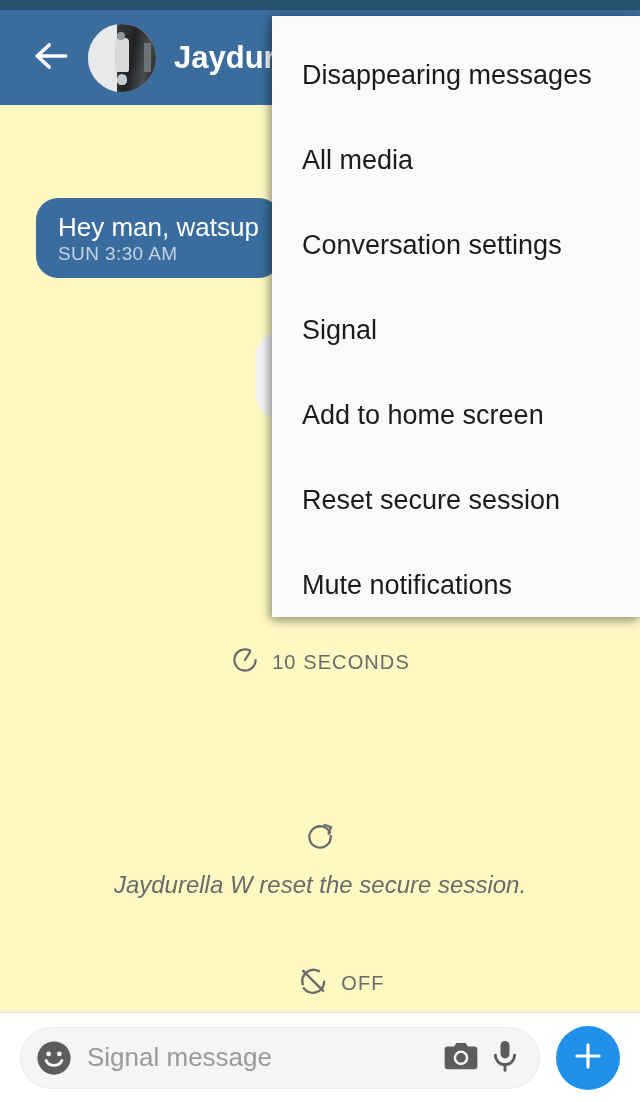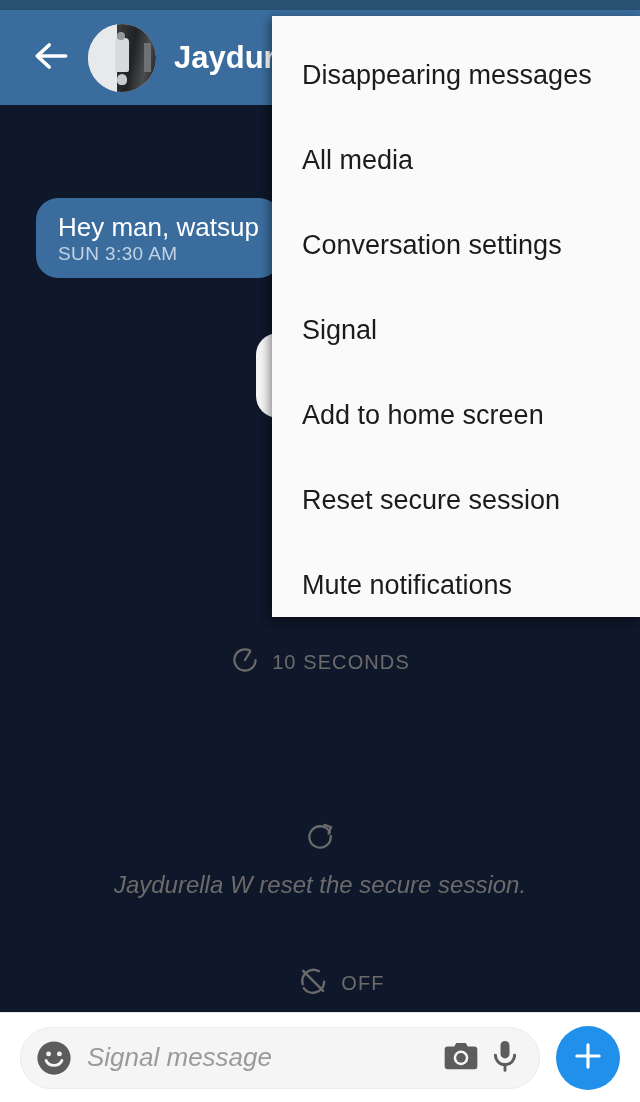--- a/index.html
+++ b/index.html
@@ -54,21 +54,21 @@
       background:#6e7275; }
   .header-title {
     color: #ffffff; font-size: 31px; font-weight: bold;
     margin-left: 18px; white-space: nowrap; overflow: hidden;
   }
 
   
   .conversation {
     position: absolute; top: 105px; left: 0;
     width: 640px; height: 907px;
-    background: #0f172a;
+    background: #fef9c3;
   }
 
   .bubble-in {
     position: absolute; left: 36px; top: 93px;
     background: #3a6d9e;
     border-radius: 22px;
     padding: 14px 22px 13px 22px;
     min-width: 230px;
   }
   .bubble-in .msg-text { color:#ffffff; font-size:26px; line-height:30px; white-space:nowrap; }
@@ -116,21 +116,21 @@
   }
   .compose-field {
     flex: 1; height: 62px;
     background: #f5f5f5; border: 1px solid #ebebeb;
     border-radius: 31px;
     display: flex; align-items: center; padding: 0 16px 0 14px;
   }
   .emoji-btn { width: 38px; height: 38px; flex: none; }
   .compose-placeholder {
     flex: 1; color: #9a9a9a; font-size: 26px; margin-left: 14px;
-    white-space: nowrap; overflow: hidden; font-style: italic;
+    white-space: nowrap; overflow: hidden;
   }
   .compose-icon { flex: none; margin-left: 6px; }
   .plus-btn {
     width: 64px; height: 64px; border-radius: 50%;
     background: #2090ea; flex: none; margin-left: 16px;
     display: flex; align-items: center; justify-content: center;
   }
 
   
   .menu {

